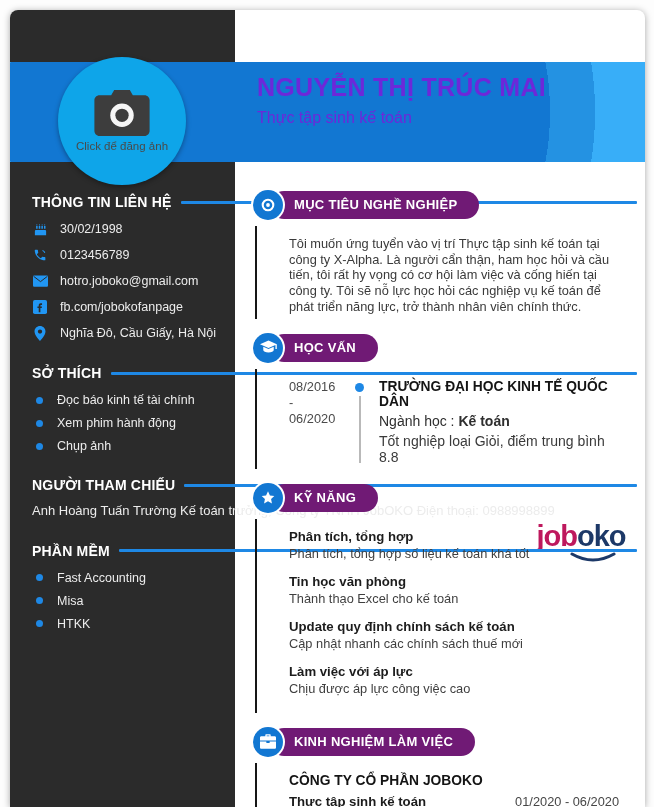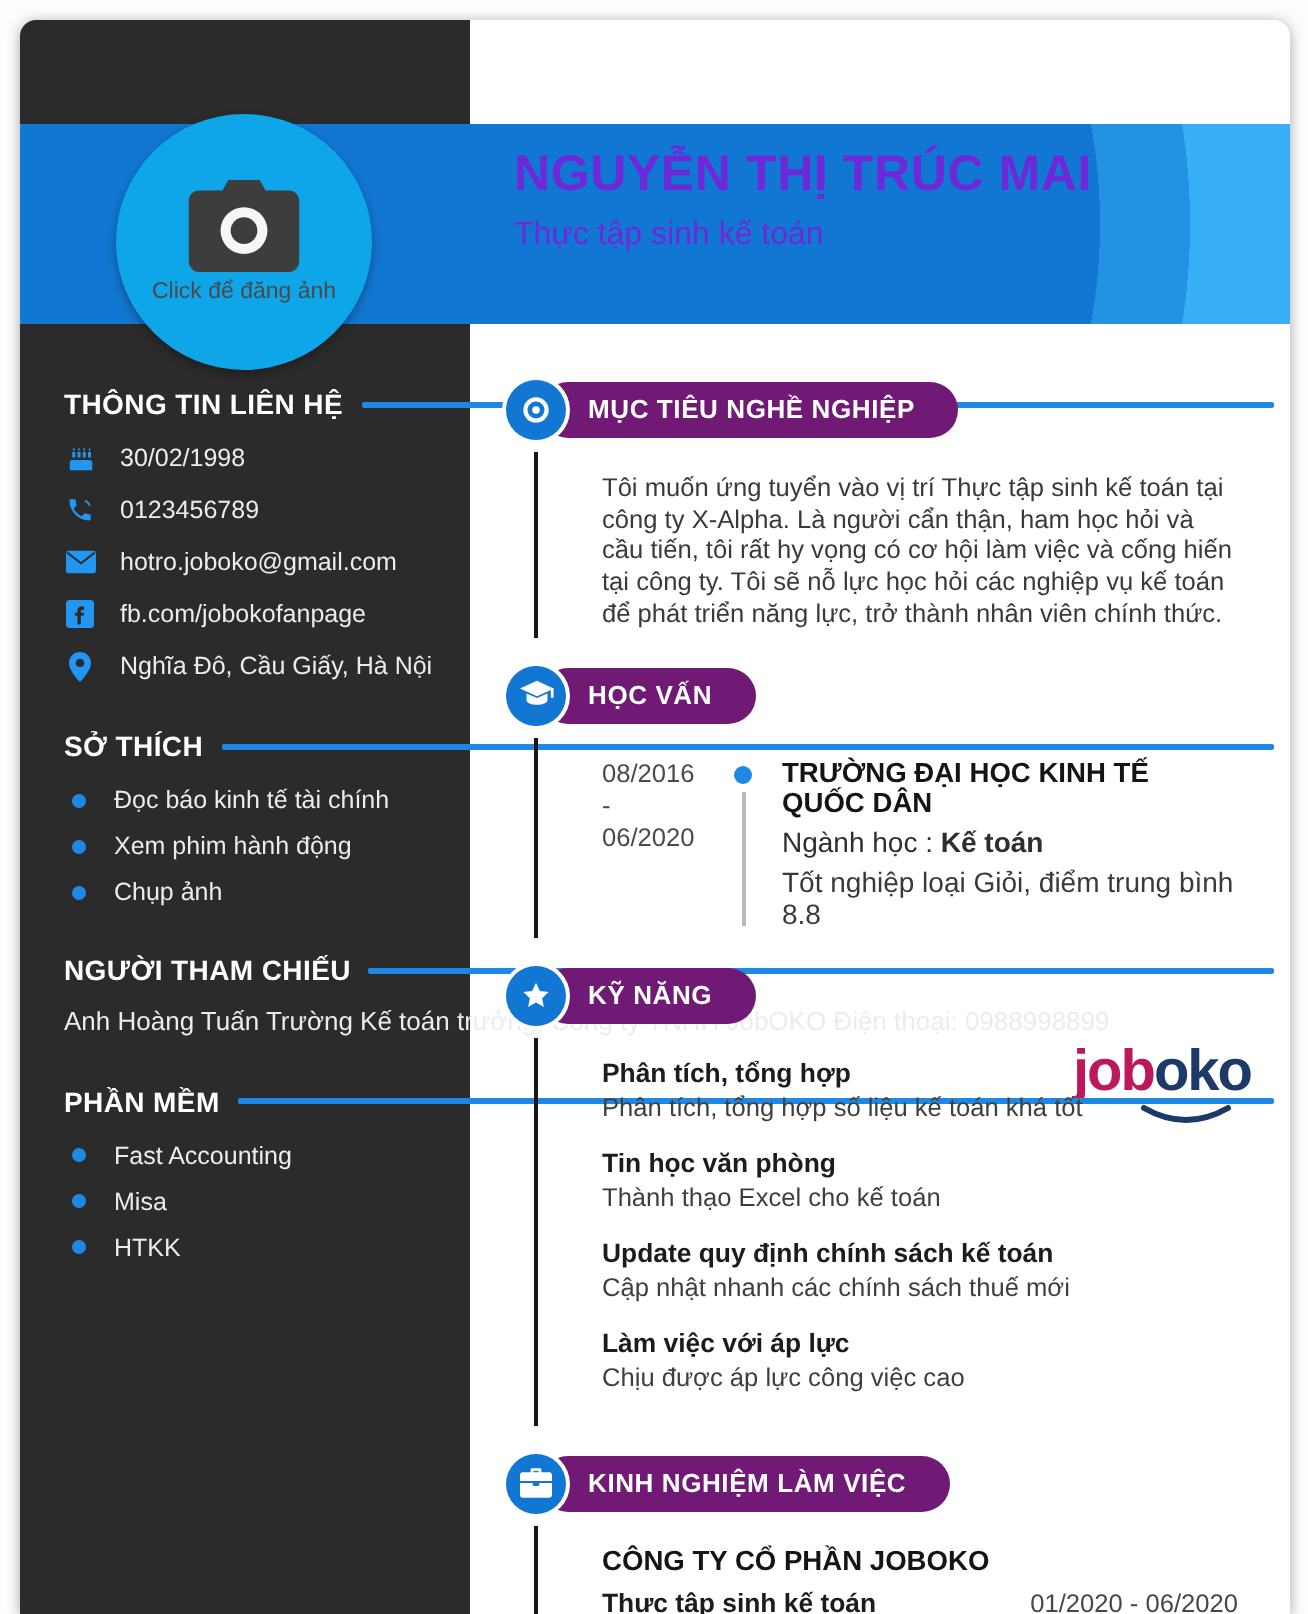--- a/index.html
+++ b/index.html
@@ -56,21 +56,21 @@
     width:30px;height:30px;border-radius:50%;background:#1277d2;z-index:2;
     box-shadow:0 0 0 2px #ffffff;
     display:flex;align-items:center;justify-content:center;flex:0 0 30px;
   }
   .sec-pill{
     margin-left:-13px;background:#701a75;color:#fff;height:28px;line-height:28px;
     border-radius:14px;padding:0 22px 0 24px;font-size:13px;font-weight:700;letter-spacing:.3px;
     white-space:nowrap;
   }
   .sec-body{
-    margin-left:32px;border-left:2px solid #161616;
+    margin-left:20px;border-left:2px solid #161616;
     padding:10px 26px 4px 32px;margin-top:6px;margin-bottom:14px;
   }
   .obj-text{font-size:12.8px;line-height:1.23;color:#3a3a3a;}
   
   .edu-row{display:flex;}
   .edu-date{width:54px;font-size:12.8px;color:#4a4a4a;line-height:1.25;flex:0 0 54px;}
   .edu-tl{width:36px;flex:0 0 36px;position:relative;}
   .edu-dot{position:absolute;left:12px;top:4px;width:9px;height:9px;border-radius:50%;background:#1e88e5;}
   .edu-line{position:absolute;left:16px;top:17px;bottom:2px;width:2px;background:#b9b9b9;}
   .edu-school{font-size:13.8px;font-weight:700;color:#141414;}

